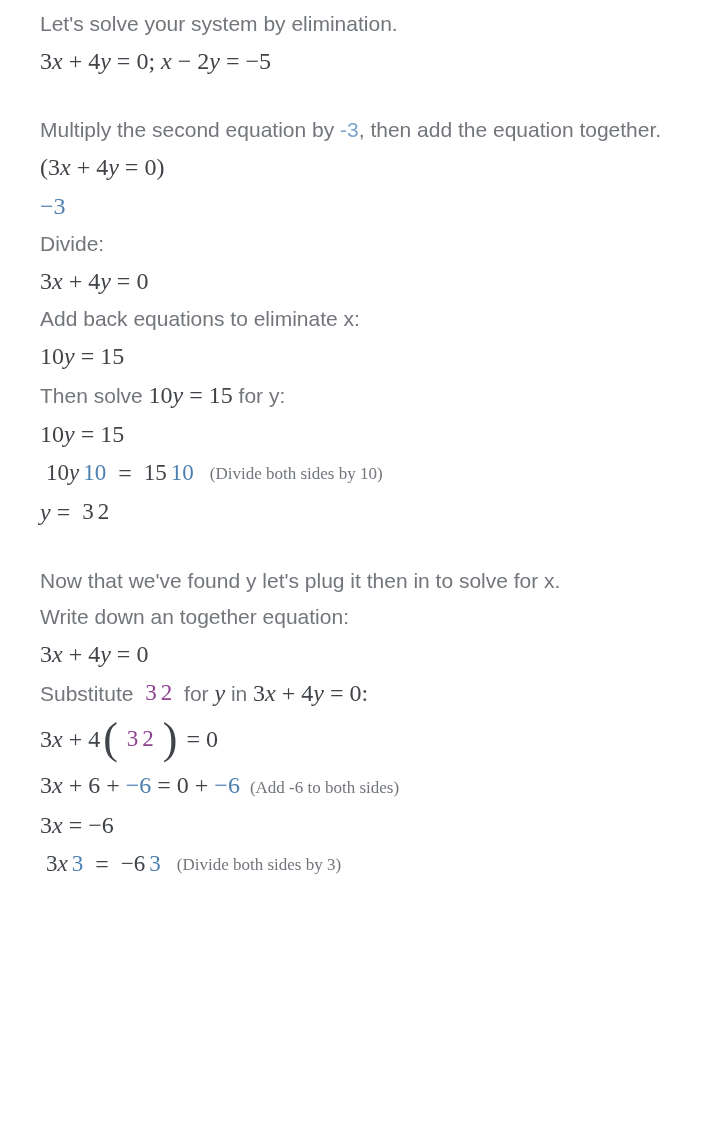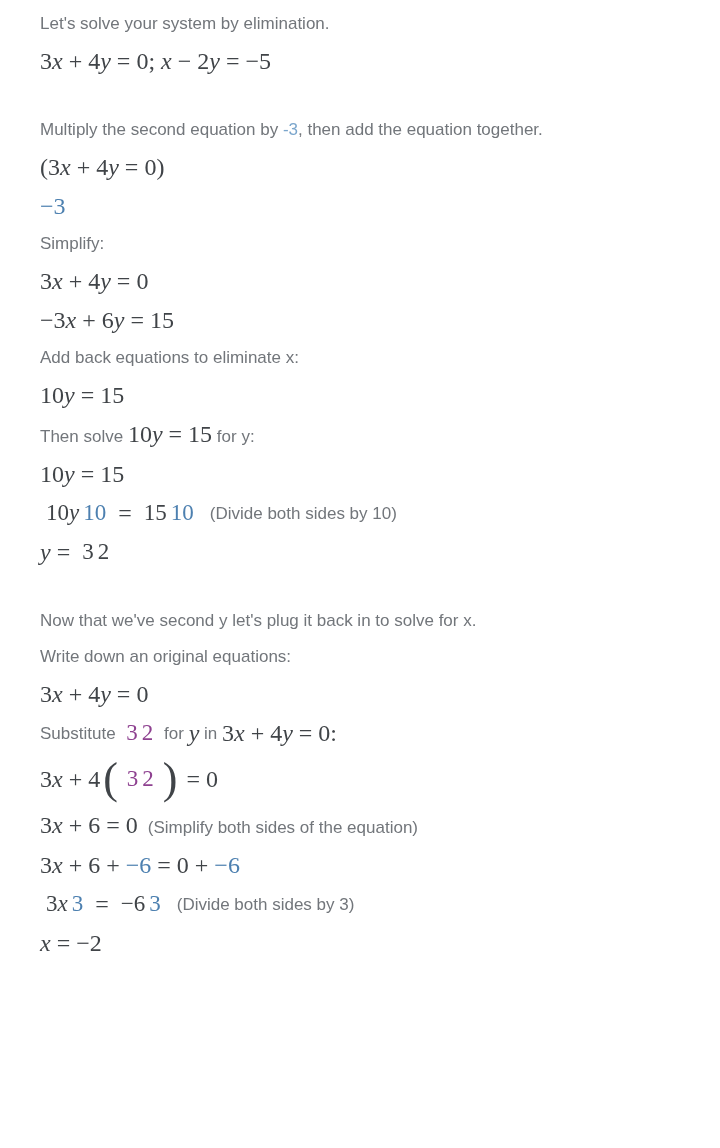--- a/index.html
+++ b/index.html
@@ -3,24 +3,24 @@
 <meta charset="utf-8">
 <style>
   * { margin:0; padding:0; box-sizing:border-box; }
   html,body { background:#ffffff; }
   body { width:720px; font-family:"Liberation Sans", sans-serif; }
   .page { width:720px; min-height:1148px; background:#fff; padding:10px 14px 20px 40px; overflow:hidden; }
   .section { margin-bottom:40px; }
   .section:last-child { margin-bottom:0; }
   .line { display:flex; align-items:baseline; white-space:pre; margin-bottom:9px; }
   .line.centered { align-items:center; }
-  .seg-sans { font-family:"Liberation Sans", sans-serif; font-size:17px; line-height:27px; color:var(--gray); }
+  .seg-sans { font-family:"Liberation Sans", sans-serif; font-size:21px; line-height:27px; color:var(--gray); }
   .seg-math { font-family:"Liberation Serif", serif; font-size:24px; line-height:30px; color:var(--dark); }
   .seg-math i, .frac i { font-style:italic; }
-  .seg-note { font-family:Liberation Sans, sans-serif; font-size:17px; line-height:27px; color:var(--gray); margin-left:10px; }
+  .seg-note { font-family:Liberation Serif, serif; font-size:17px; line-height:27px; color:var(--gray); margin-left:10px; }
   .frac { display:inline-flex; align-items:center; text-align:center;
           font-family:"Liberation Serif", serif; font-size:23px; line-height:26px; color:var(--dark);
           margin:0 4px; }
   .frac .fbar { display:block; align-self:stretch; height:2px; margin:1px 0; }
   .frac .num, .frac .den { padding:0 2px; }
   .bigparen { font-family:"Liberation Serif", serif; font-size:44px; font-weight:400; line-height:1;
               color:var(--dark); margin:0 3px; }
 </style>
 </head>
 <body>
@@ -28,35 +28,33 @@
 <div class="page">
   <div class="solution">
       <div class="section">
         <div class="line"><span class="seg-sans">Let's solve your system by elimination.</span></div>
         <div class="line"><span class="seg-math">3<i>x</i> + 4<i>y</i> = 0; <i>x</i> − 2<i>y</i> = −5</span></div>
       </div>
       <div class="section">
         <div class="line"><span class="seg-sans">Multiply the second equation by </span><span class="seg-sans" style="color: rgb(123, 166, 204);">-3</span><span class="seg-sans">, then add the equation together.</span></div>
         <div class="line"><span class="seg-math">(3<i>x</i> + 4<i>y</i> = 0)</span></div>
         <div class="line"><span class="seg-math" style="color: rgb(77, 128, 176);">−3</span></div>
-        <div class="line"><span class="seg-sans">Simplify:</span></div>
+        <div class="line"><span class="seg-sans">Divide:</span></div>
         <div class="line"><span class="seg-math">3<i>x</i> + 4<i>y</i> = 0</span></div>
-        <div class="line"><span class="seg-math">−3<i>x</i> + 6<i>y</i> = 15</span></div>
         <div class="line"><span class="seg-sans">Add back equations to eliminate x:</span></div>
         <div class="line"><span class="seg-math">10<i>y</i> = 15</span></div>
         <div class="line"><span class="seg-sans">Then solve </span><span class="seg-math">10<i>y</i> = 15</span><span class="seg-sans"> for y:</span></div>
         <div class="line"><span class="seg-math">10<i>y</i> = 15</span></div>
         <div class="line centered"><span class="frac"><span class="num">10<i>y</i></span><span class="fbar" style="background: rgb(64, 68, 72);"></span><span class="den" style="color: rgb(77, 128, 176);">10</span></span><span class="seg-math"> = </span><span class="frac"><span class="num">15</span><span class="fbar" style="background: rgb(64, 68, 72);"></span><span class="den" style="color: rgb(77, 128, 176);">10</span></span><span class="seg-note">(Divide both sides by 10)</span></div>
         <div class="line centered"><span class="seg-math"><i>y</i> = </span><span class="frac"><span class="num">3</span><span class="fbar" style="background: rgb(64, 68, 72);"></span><span class="den">2</span></span></div>
       </div>
       <div class="section">
-        <div class="line"><span class="seg-sans">Now that we've second y let's plug it back in to solve for x.</span></div>
-        <div class="line"><span class="seg-sans">Write down an original equations:</span></div>
+        <div class="line"><span class="seg-sans">Now that we've found y let's plug it then in to solve for x.</span></div>
+        <div class="line"><span class="seg-sans">Write down an together equation:</span></div>
         <div class="line"><span class="seg-math">3<i>x</i> + 4<i>y</i> = 0</span></div>
         <div class="line centered"><span class="seg-sans">Substitute </span><span class="frac" style="color: rgb(142, 65, 144);"><span class="num">3</span><span class="fbar" style="background: rgb(142, 65, 144);"></span><span class="den">2</span></span><span class="seg-sans"> for </span><span class="seg-math"><i>y</i></span><span class="seg-sans"> in </span><span class="seg-math">3<i>x</i> + 4<i>y</i> = 0:</span></div>
         <div class="line centered"><span class="seg-math">3<i>x</i> + 4</span><span class="bigparen">(</span><span class="frac" style="color: rgb(142, 65, 144);"><span class="num">3</span><span class="fbar" style="background: rgb(142, 65, 144);"></span><span class="den">2</span></span><span class="bigparen">)</span><span class="seg-math"> = 0</span></div>
-        <div class="line"><span class="seg-math">3<i>x</i> + 6 = 0</span><span class="seg-note">(Simplify both sides of the equation)</span></div>
-        <div class="line"><span class="seg-math">3<i>x</i> + 6 + </span><span class="seg-math" style="color: rgb(77, 128, 176);">−6</span><span class="seg-math"> = 0 + </span><span class="seg-math" style="color: rgb(77, 128, 176);">−6</span></div>
+        <div class="line"><span class="seg-math">3<i>x</i> + 6 + </span><span class="seg-math" style="color: rgb(77, 128, 176);">−6</span><span class="seg-math"> = 0 + </span><span class="seg-math" style="color: rgb(77, 128, 176);">−6</span><span class="seg-note">(Add -6 to both sides)</span></div>
+        <div class="line"><span class="seg-math">3<i>x</i> = −6</span></div>
         <div class="line centered"><span class="frac"><span class="num">3<i>x</i></span><span class="fbar" style="background: rgb(64, 68, 72);"></span><span class="den" style="color: rgb(77, 128, 176);">3</span></span><span class="seg-math"> = </span><span class="frac"><span class="num">−6</span><span class="fbar" style="background: rgb(64, 68, 72);"></span><span class="den" style="color: rgb(77, 128, 176);">3</span></span><span class="seg-note">(Divide both sides by 3)</span></div>
-        <div class="line"><span class="seg-math"><i>x</i> = −2</span></div>
       </div>
     </div>
 </div>
 
 </body></html>

